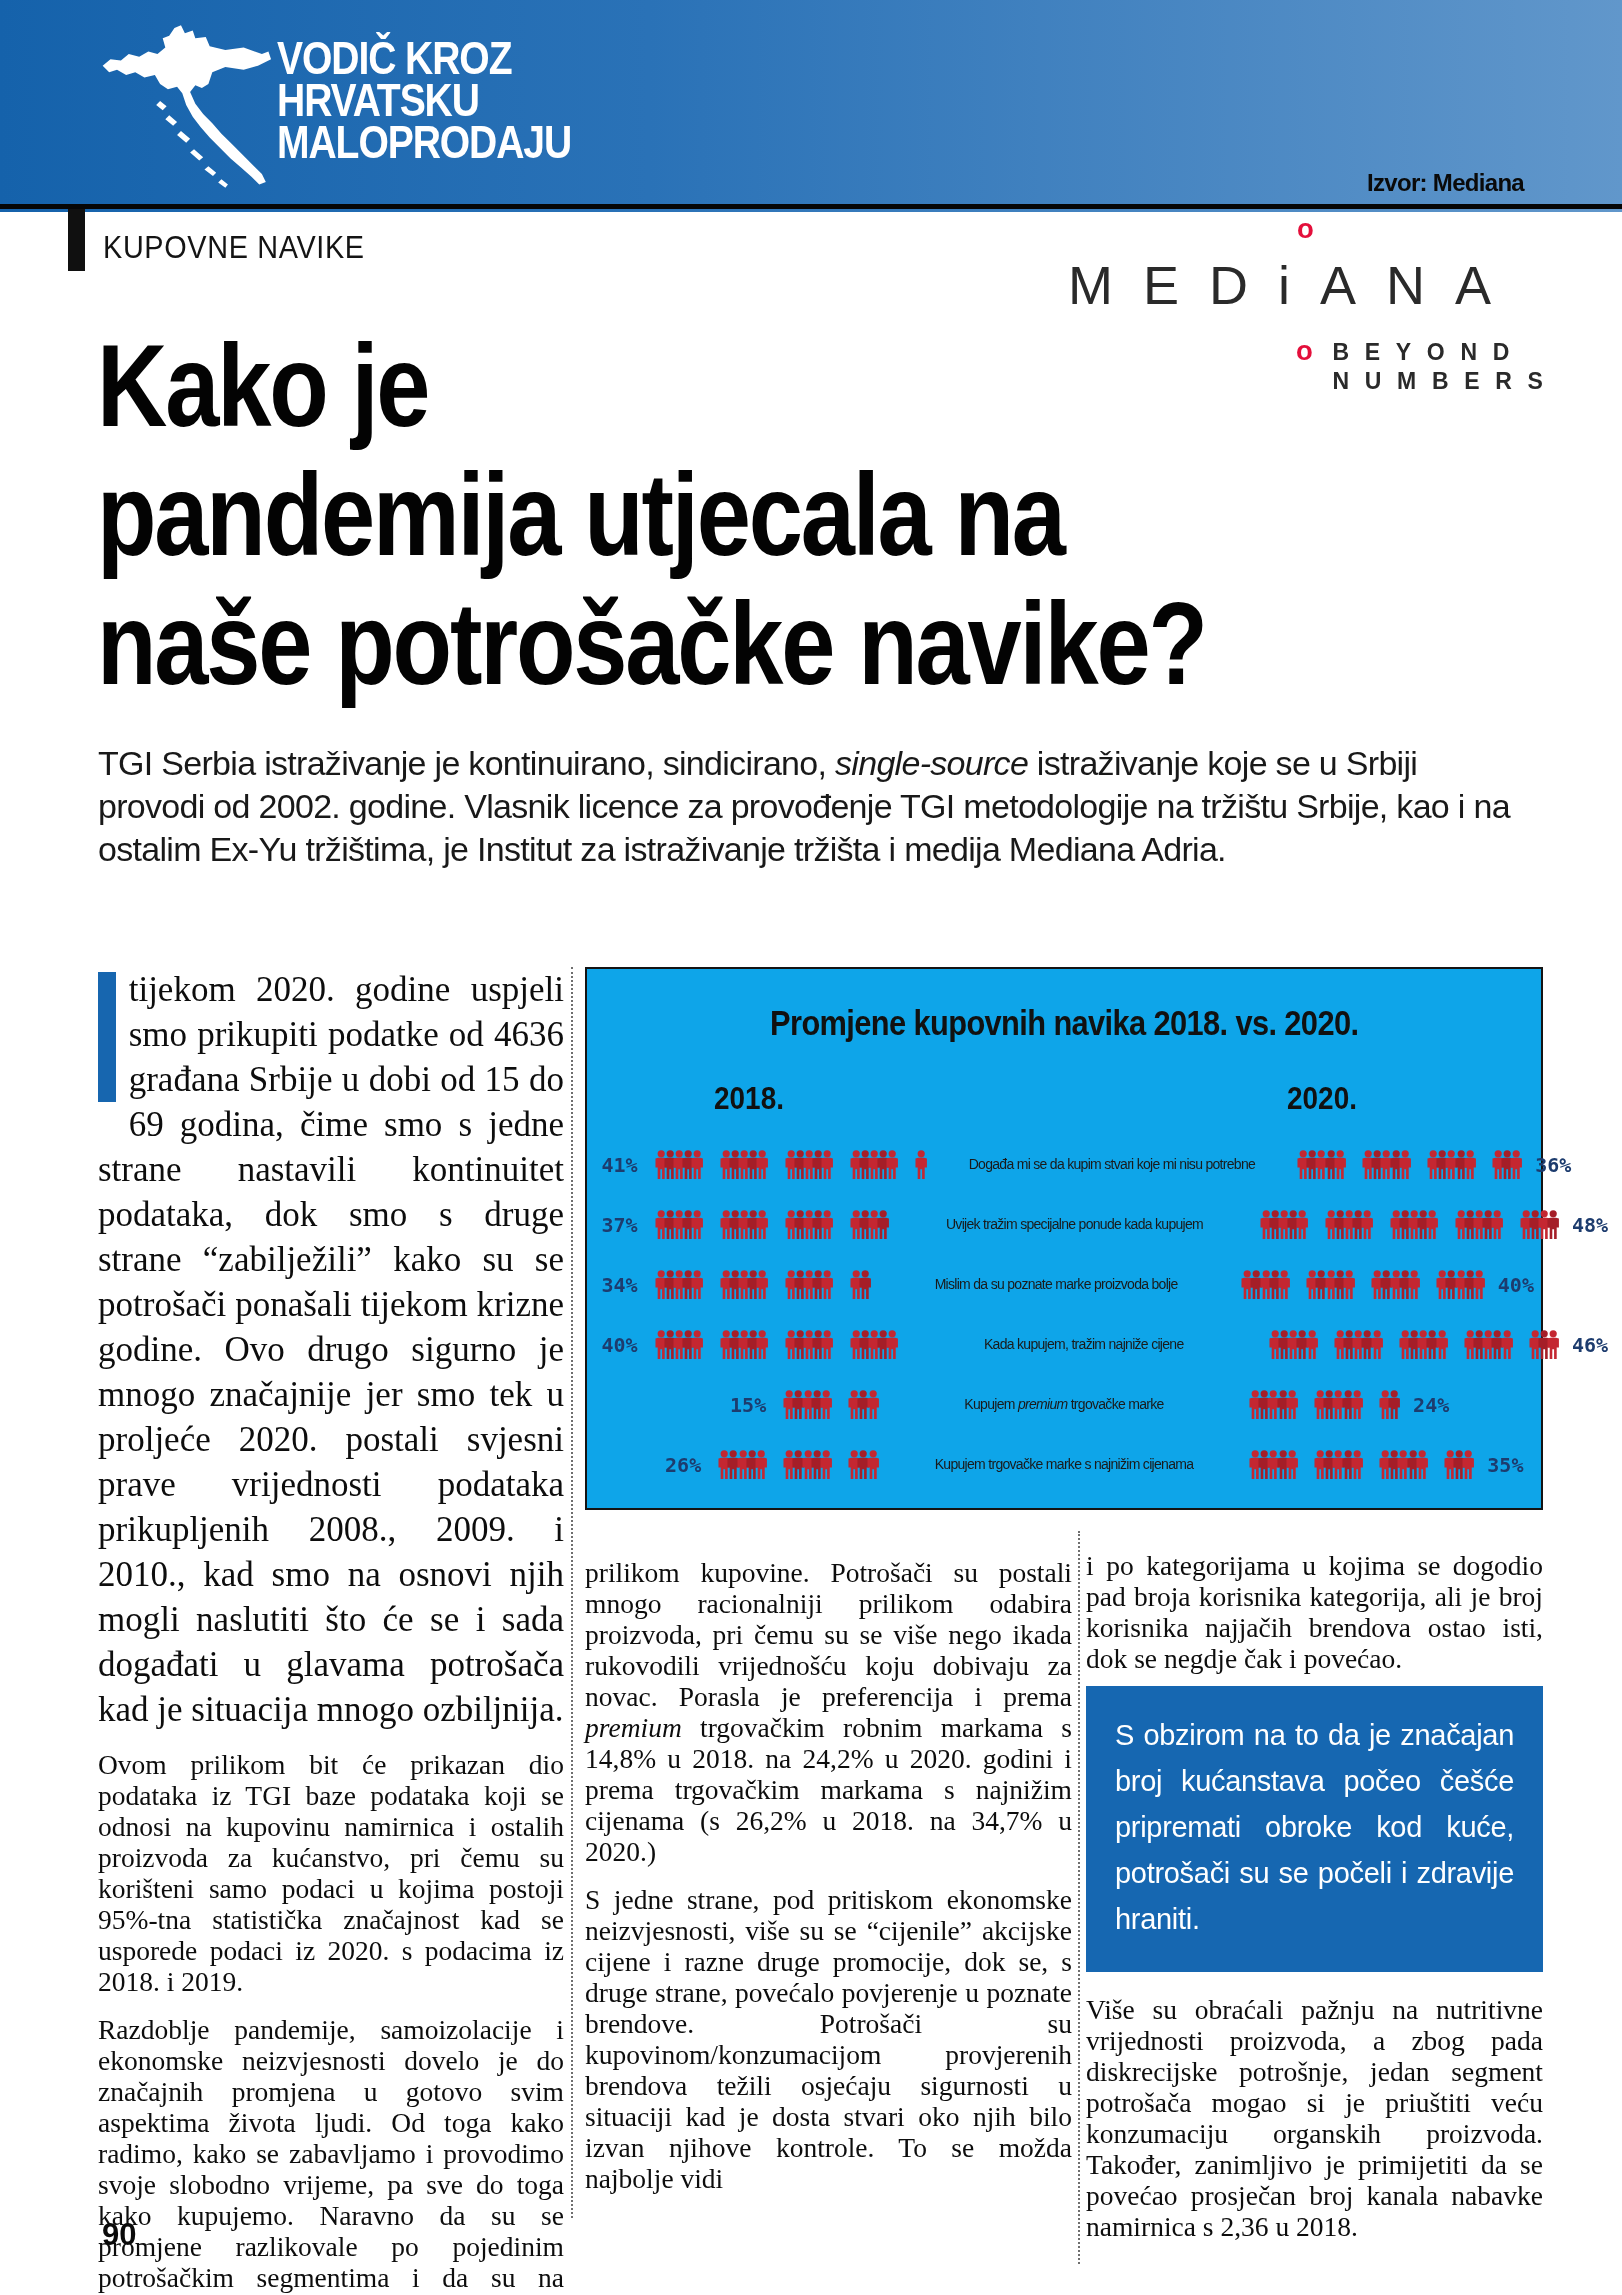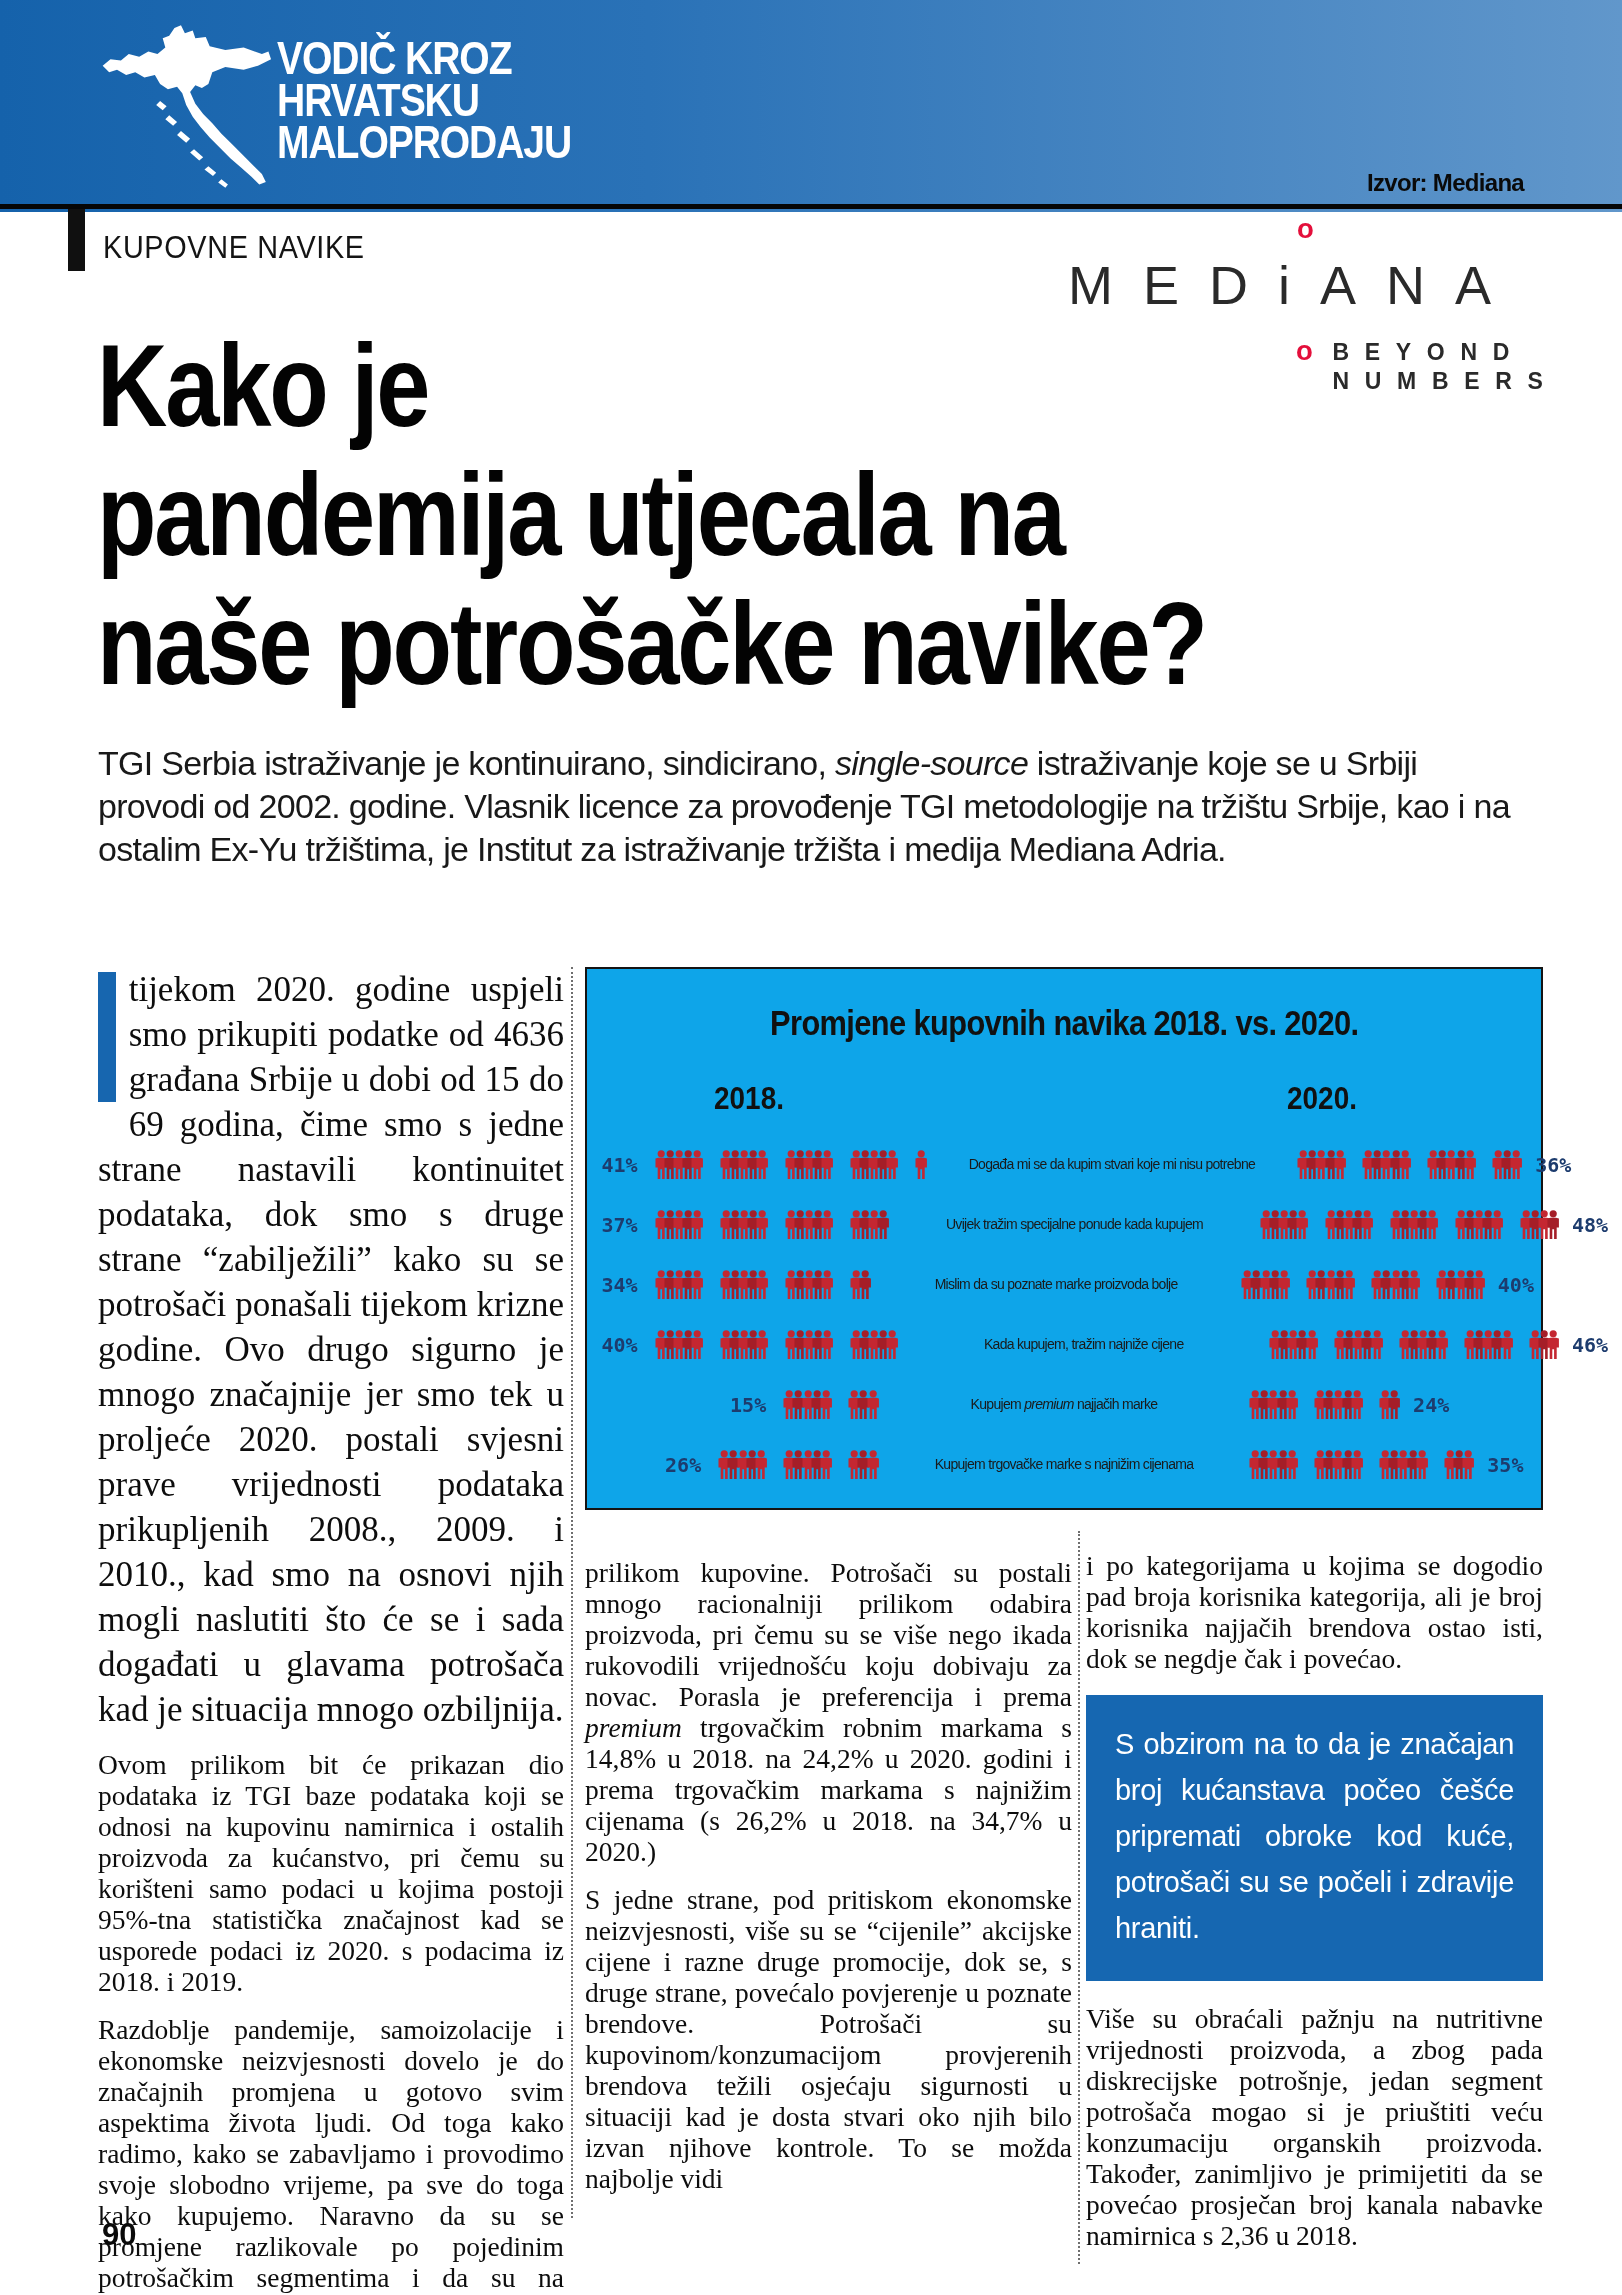--- a/index.html
+++ b/index.html
@@ -89,21 +89,21 @@
   .col p { text-align:justify; }
   #col1 { left:98px; top:967px; width:466px; }
   #col1 .lead { font-size:35px; line-height:45px; }
   .drop-cap { float:left; width:17.7px; height:130px; background:#1766af; margin:5.2px 13px 0 0; }
   .body-par { font-size:27.5px; line-height:31px; margin-top:17px; }
   #col2 { left:585px; top:1550px; width:487px; }
   #col2 .body-par:first-child { margin-top:7px; }
   #col3 { left:1086px; top:1550px; width:457px; }
   #col3 .body-par:first-child { margin-top:0; }
   .callout {
-    margin-top:21px; background:#1667b1; color:#ffffff; padding:26px 29px 30px 29px;
+    margin-top:12px; background:#1667b1; color:#ffffff; padding:26px 29px 30px 29px;
     font-family:"Liberation Sans", sans-serif; font-size:29px; line-height:46px;
     text-align:justify; letter-spacing:-0.3px;
   }
   .after-callout { margin-top:22px; }
 
   
   .sep { position:absolute; width:0; border-left:2.6px dotted #6e6e6e; }
   #sep1 { left:571px;  top:967px; height:1251px; }
   #sep2 { left:1078px; top:1531px; height:733px; }
   .page-number { position:absolute; left:102px; top:2217px; font-size:31px; font-weight:800; color:#0a0a0a; }
@@ -1302,21 +1302,21 @@
                 </svg>
                 <svg width="16.4" height="29.4" viewBox="0 0 20 36">
                   <g fill="#c42731">
                     <circle cx="10" cy="4.6" r="4.4"></circle>
                     <path d="M3,10.5 Q10,7.8 17,10.5 L17,21.5 L14.3,21.5 L14.3,35.5 L11.1,35.5 L11.1,23.5 L8.9,23.5 L8.9,35.5 L5.7,35.5 L5.7,21.5 L3,21.5 Z"></path>
                   </g>
                 </svg>
               </div>
             </div>
           </div>
-          <div class="row-label"><span>Kupujem </span><i>premium</i><span> najjačih marke</span></div>
+          <div class="row-label"><span>Kupujem </span><i>premium</i><span> trgovačke marke</span></div>
           <div class="zone-right">
             <div class="icon-groups">
               <div class="icon-group">
                 <svg width="16.4" height="29.4" viewBox="0 0 20 36">
                   <g fill="#c42731">
                     <circle cx="10" cy="4.6" r="4.4"></circle>
                     <path d="M3,10.5 Q10,7.8 17,10.5 L17,21.5 L14.3,21.5 L14.3,35.5 L11.1,35.5 L11.1,23.5 L8.9,23.5 L8.9,35.5 L5.7,35.5 L5.7,21.5 L3,21.5 Z"></path>
                   </g>
                 </svg>
                 <svg width="16.4" height="29.4" viewBox="0 0 20 36">

